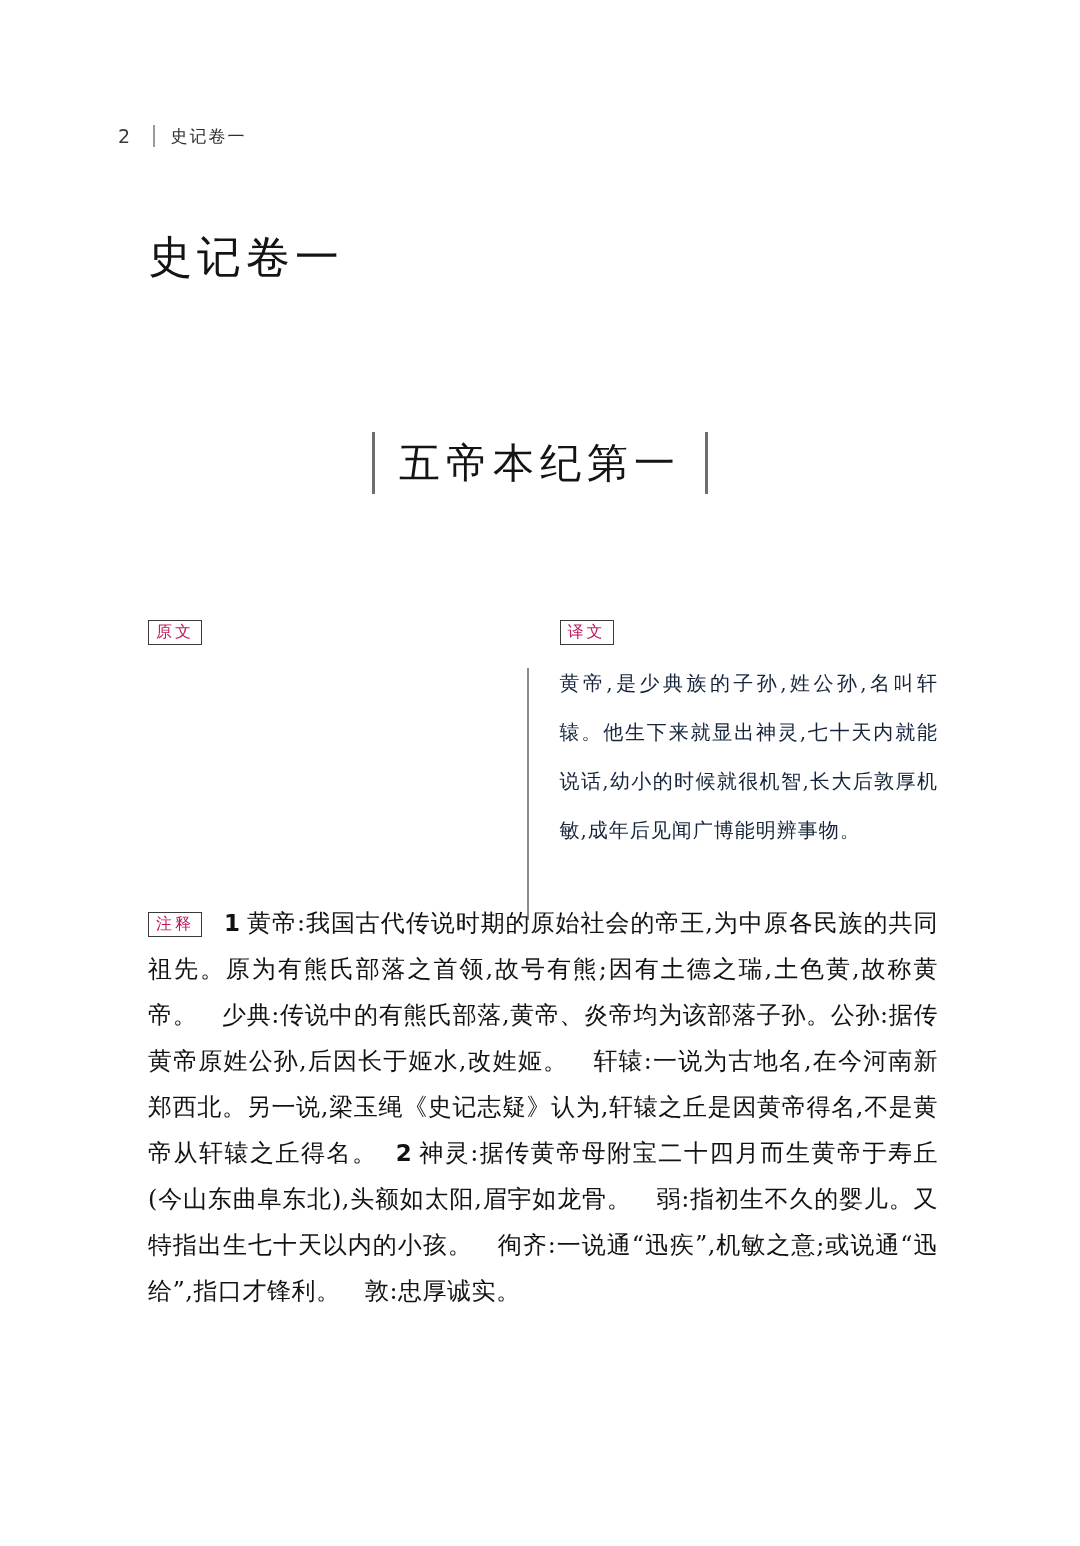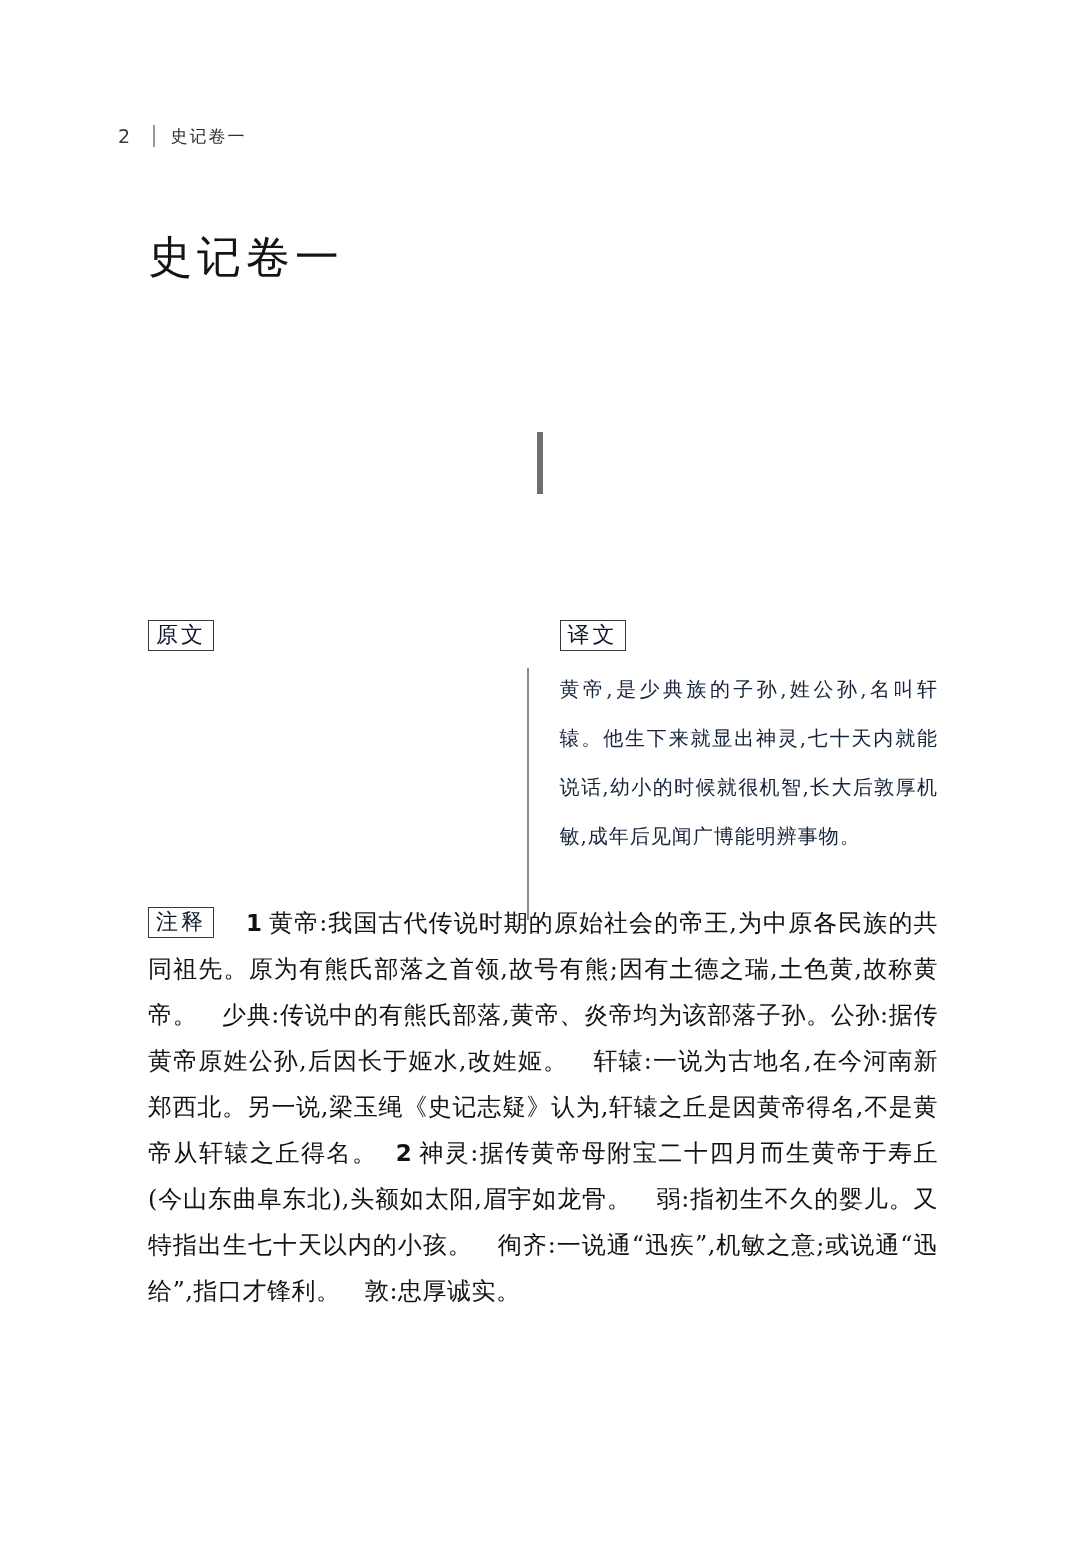--- a/index.html
+++ b/index.html
@@ -94,30 +94,29 @@
     width: 0;
     border-left: 2px solid #8c8c8c;
     margin: 48px 0 0 0;
     height: 252px;
   }
 
   .tag {
     display: inline-block;
     border: 1.6px solid #3a3a3a;
     padding: 2px 7px 3px 7px;
-    font-size: 22px;
+    font-size: 16px;
     letter-spacing: 3px;
     line-height: 1.1;
-    color: #0f172a;
+    color: #be185d;
     margin-bottom: 14px;
   }
   .tag.inline {
     margin-bottom: 0;
     vertical-align: 2px;
-    margin-right: 10px;
   }
 
   .body-cn {
     font-size: 28px;
     line-height: 52px;
     letter-spacing: 1px;
     text-align: justify;
     color: #121212;
   }
   .body-cn .indent { display: inline-block; width: 56px; }
@@ -162,20 +161,21 @@
 <div class="running-head">
   <span class="folio">2</span>
   <span class="rule"></span>
   <span class="rh-title">史记卷一</span>
 </div>
 
 <div class="volume-title">史记卷一</div>
 
 <div class="chapter-title-wrap">
   <span class="bar"></span>
+  <span class="chapter-title">五帝本纪第一</span>
   <span class="bar"></span>
 </div>
 
 <div class="columns">
   <div class="col left">
     <div class="tag">原文</div>
   </div>
 
   <div class="col-divider"></div>
 

